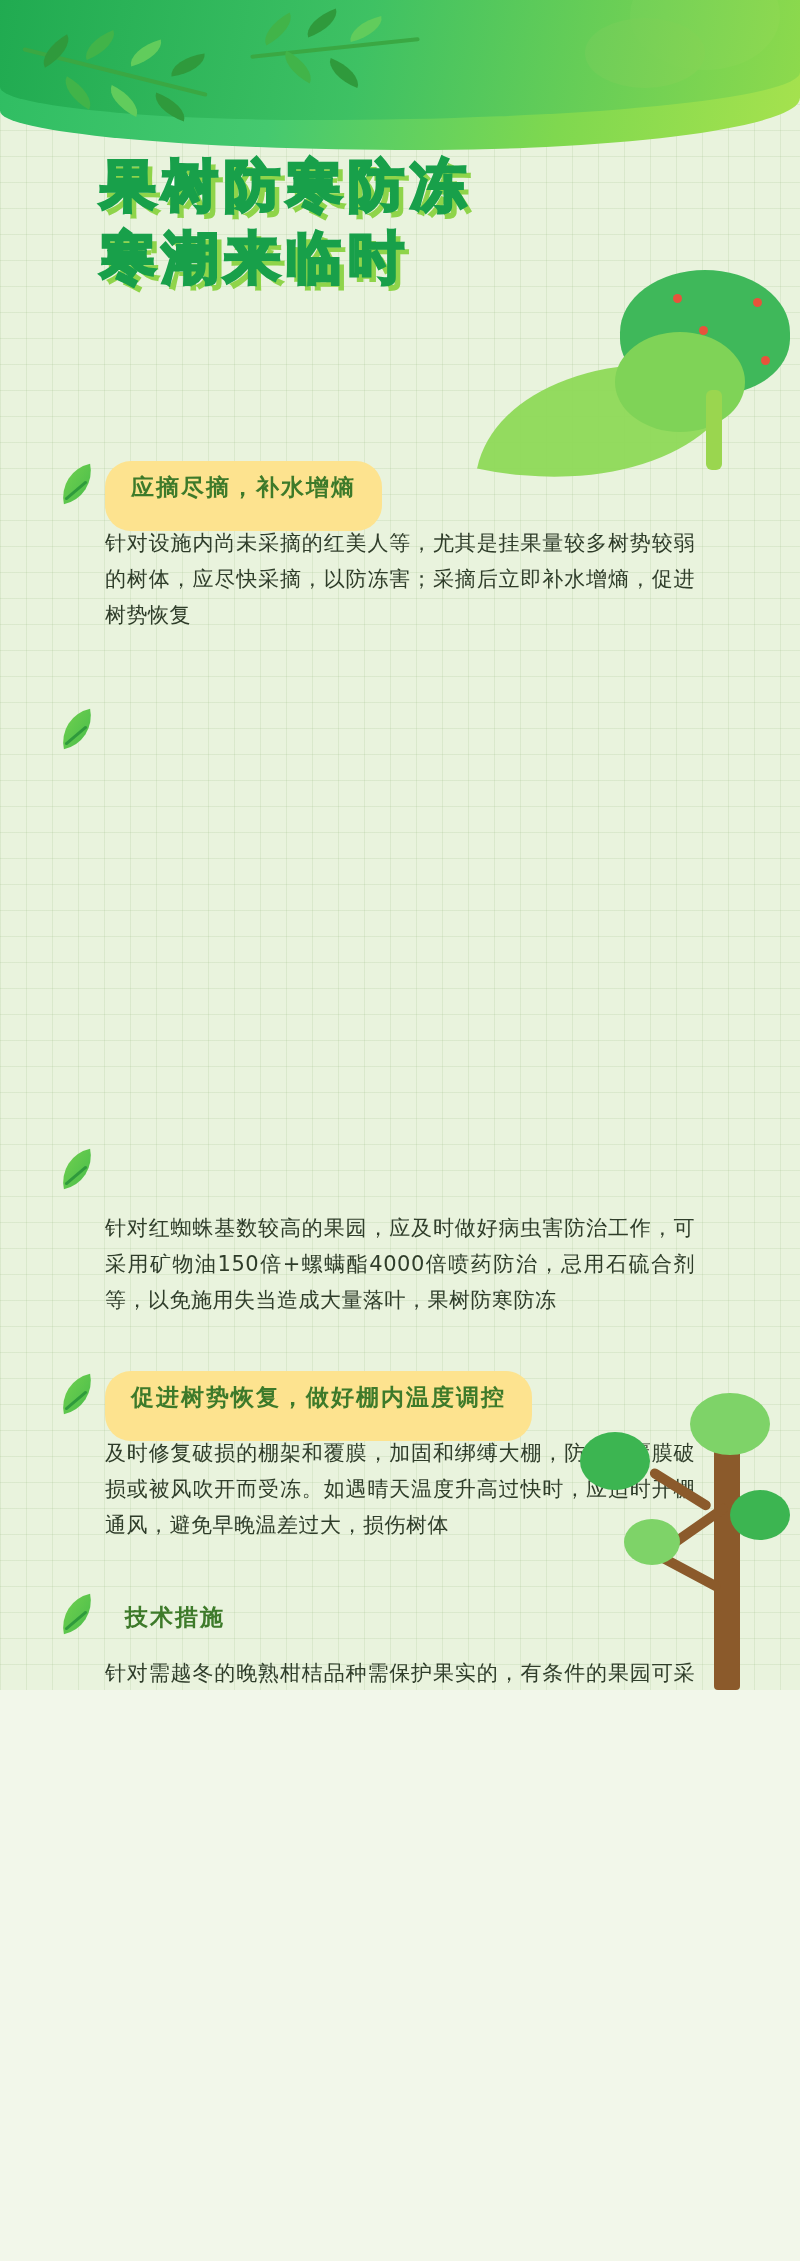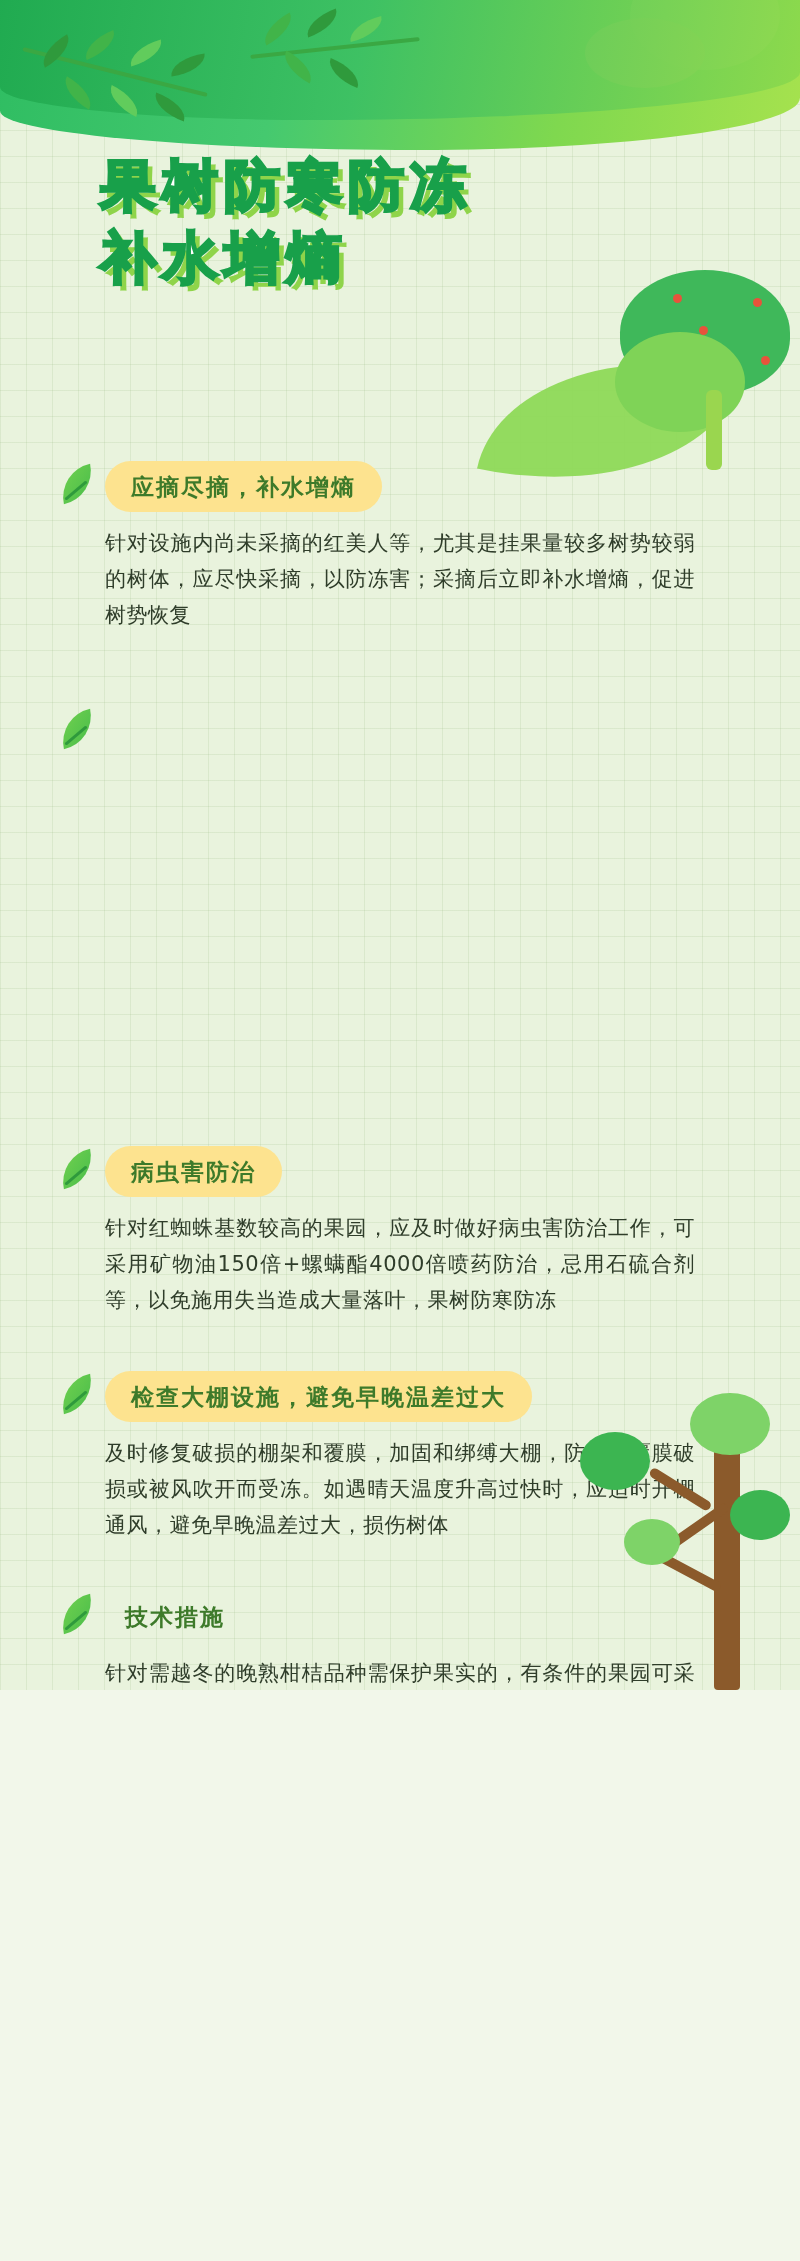--- a/index.html
+++ b/index.html
@@ -225,21 +225,21 @@
   .heading-row {
     position: relative;
     height: 60px;
   }
   .pill {
     position: absolute;
     left: 105px;
     top: 6px;
     background: #fde38f;
     border-radius: 26px;
-    padding: 11px 26px 9px 26px;
+    padding: 11px 26px 28px 26px;
     font-size: 23px;
     font-weight: 700;
     color: #3d7a2a;
     letter-spacing: 2px;
     white-space: nowrap;
     font-family: "DejaVu Sans", "Liberation Sans", sans-serif;
   }
   .pill.plain {
     background: transparent;
     padding-left: 20px;
@@ -282,21 +282,21 @@
     <div class="stem" style="left:0px; top:26px; width:170px; transform:rotate(-6deg);"></div>
     <div class="lf" style="left:10px; top:0px; transform:rotate(-28deg);"></div>
     <div class="lf dark" style="left:54px; top:-6px; transform:rotate(-20deg);"></div>
     <div class="lf light" style="left:98px; top:0px; transform:rotate(-14deg);"></div>
     <div class="lf" style="left:30px; top:38px; transform:rotate(28deg) scaleY(-1);"></div>
     <div class="lf dark" style="left:76px; top:44px; transform:rotate(22deg) scaleY(-1);"></div>
   </div>
 
   <div id="title-wrap">
     <div class="title-line">果树防寒防冻</div>
-    <div class="title-line">补水增熵</div>
+    <div class="title-line">寒潮来临时</div>
   </div>
 
   <div id="big-leaf"></div>
   <div id="tree-top">
     <div class="crown"></div>
     <div class="crown2"></div>
     <div class="trunk"></div>
     <div class="fruit" style="right:38px; top:28px;"></div>
     <div class="fruit" style="right:92px; top:56px;"></div>
     <div class="fruit" style="right:30px; top:86px;"></div>
@@ -322,32 +322,31 @@
       </div>
     </div>
   </div>
 
   <div class="section" style="top:1140px;">
     <div class="heading-row">
       <div class="bullet-leaf" style="left:52px; top:8px;">
         <div class="bl-blade"></div>
           <div class="bl-vein"></div>
       </div>
-      <div class="pill">病虫害防治</div>
     </div>
     <div class="body-text">针对红蜘蛛基数较高的果园，应及时做好病虫害防治工作，可采用矿物油150倍+螺螨酯4000倍喷药防治，忌用石硫合剂等，以免施用失当造成大量落叶，果树防寒防冻</div>
   </div>
 
   <div class="section" style="top:1365px;">
     <div class="heading-row">
       <div class="bullet-leaf" style="left:52px; top:8px;">
         <div class="bl-blade"></div>
           <div class="bl-vein"></div>
       </div>
-      <div class="pill">检查大棚设施，避免早晚温差过大</div>
+      <div class="pill">促进树势恢复，做好棚内温度调控</div>
     </div>
     <div class="body-text">及时修复破损的棚架和覆膜，加固和绑缚大棚，防止因覆膜破损或被风吹开而受冻。如遇晴天温度升高过快时，应适时开棚通风，避免早晚温差过大，损伤树体</div>
   </div>
 
   <div class="section" style="top:1585px;">
     <div class="heading-row">
       <div class="bullet-leaf" style="left:52px; top:8px;">
         <div class="bl-blade"></div>
           <div class="bl-vein"></div>
       </div>

